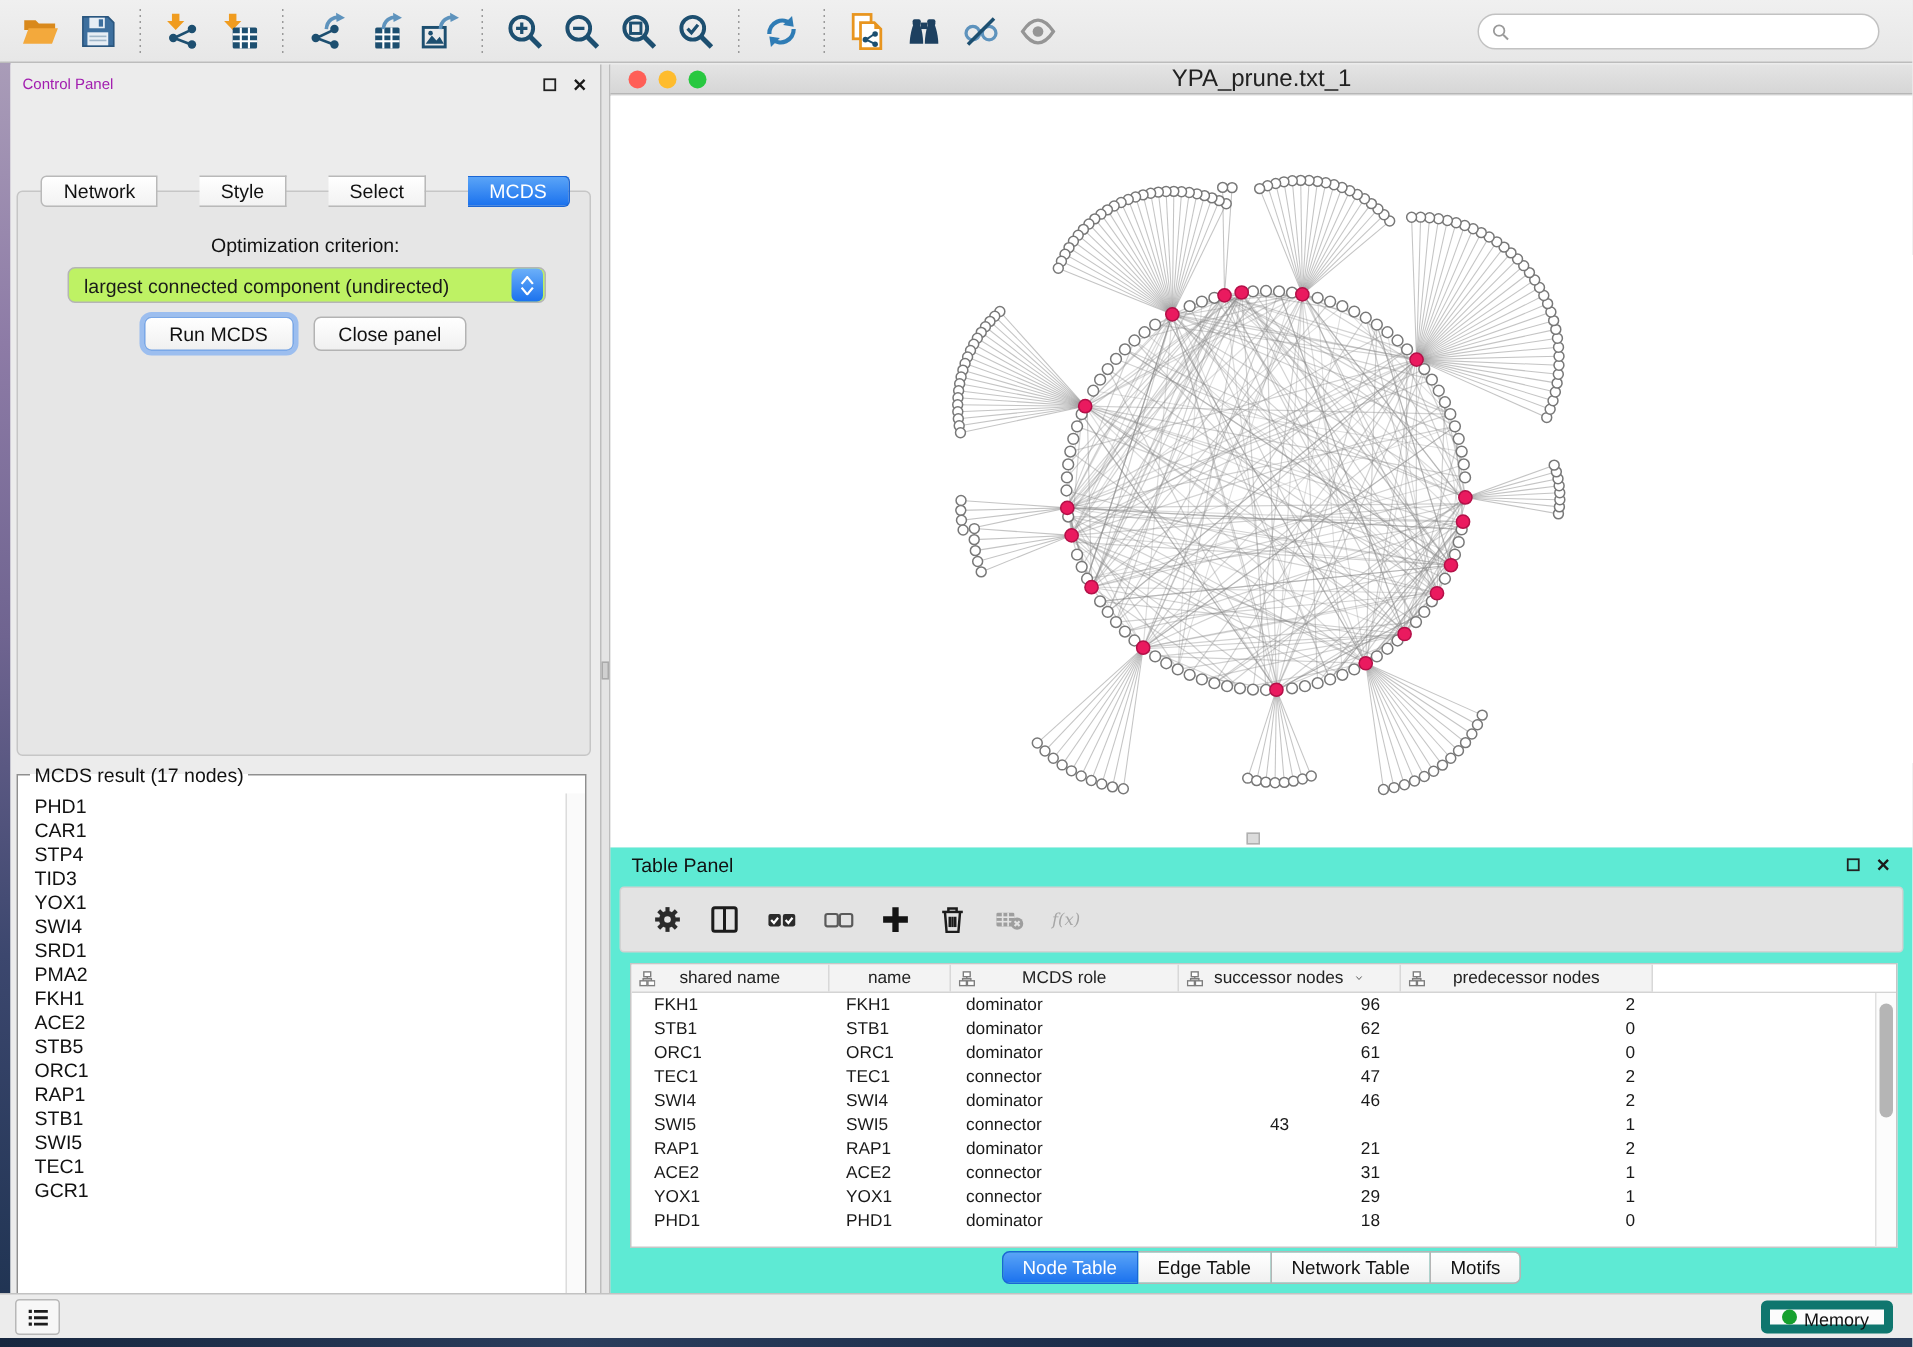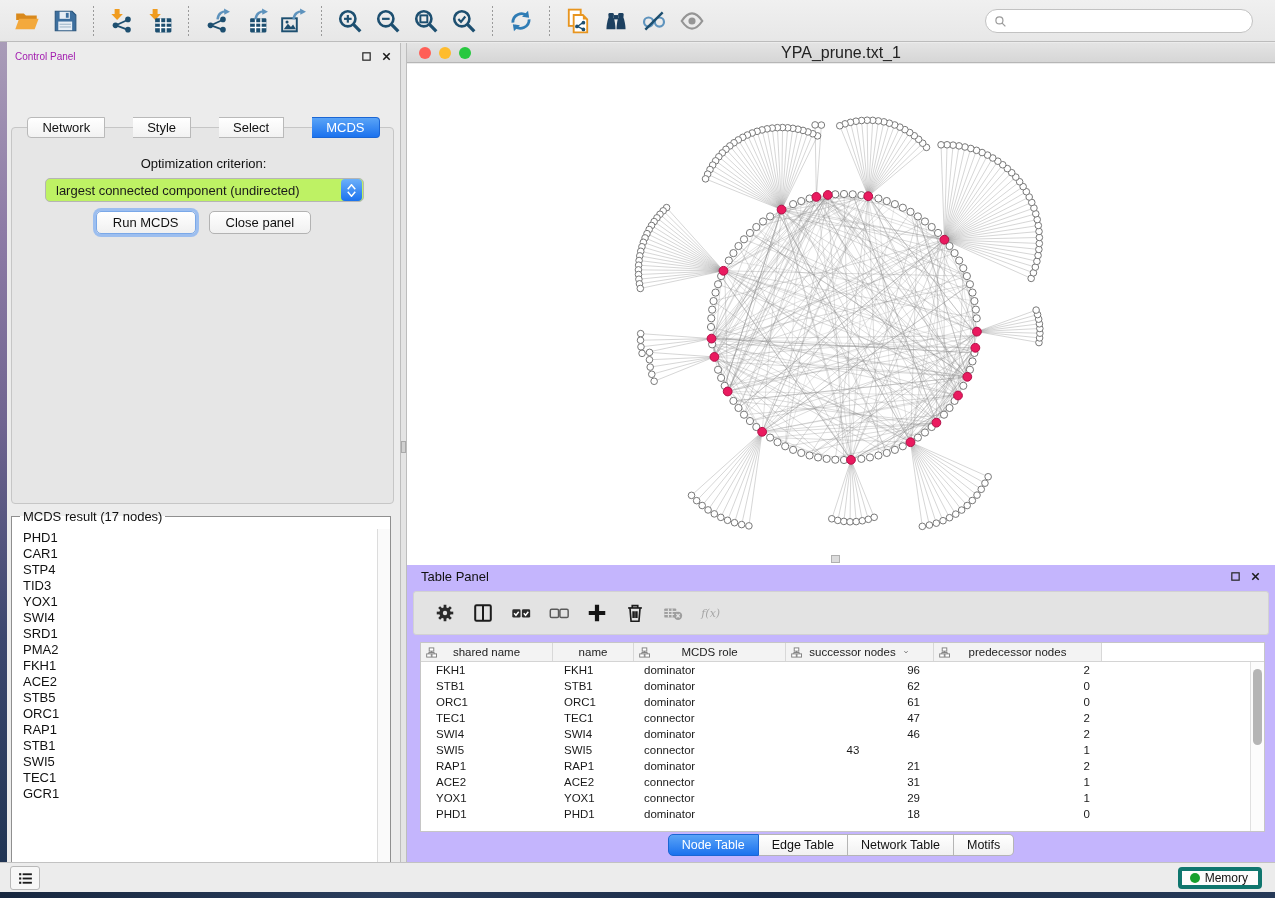--- a/index.html
+++ b/index.html
@@ -86,21 +86,21 @@
   .traffic { display:flex; gap:8px; padding-left:12px; }
   .light { width:12px; height:12px; border-radius:50%; cursor:pointer; }
   .net-title { position:absolute; left:0; right:0; text-align:center; font-size:16px; color:#222; }
   .net-canvas { position:absolute; left:0; top:21px; width:868px; height:501px; background:#fff; }
 
   
   .hsplit-handle { position:absolute; left:831px; top:555px; width:9px; height:8px;
     background:#dcdcdc; border:1px solid #b0b0b0; cursor:row-resize; }
 
   
-  .table-panel { position:absolute; left:407px; top:565px; width:868px; height:297px; background:#c4b5fd; }
+  .table-panel { position:absolute; left:407px; top:565px; width:868px; height:297px; background:#5eead4; }
   .tp-title-row { height:22px; display:flex; align-items:center; padding:0 14px; }
   .tp-title { font-size:13px; color:#111; }
   .tp-toolbar { position:absolute; left:6px; right:6px; top:26px; height:44px; background:#e3e3e3;
     border:1px solid #d2d2d2; border-radius:3px; display:flex; align-items:center; padding-left:16px; }
   .tp-btn { width:30px; height:32px; border:none; background:transparent; display:flex;
     align-items:center; justify-content:center; margin-right:8px; cursor:pointer; }
   .tp-btn svg { width:22px; height:22px; }
 
   .tp-table { position:absolute; left:13px; right:10px; top:77px; height:190px; background:#fff;
     border:1px solid #c6c6c6; overflow:hidden; }
@@ -126,21 +126,21 @@
   .tp-tab.active { background:linear-gradient(#5aa4f7,#1b72ee); color:#fff; border-color:#1b66d4; }
 
   
   .statusbar { position:absolute; left:0; top:862px; width:1275px; height:30px; background:#ececec;
     border-top:1px solid #c2c2c2; }
   .sb-left-btn { position:absolute; left:10px; top:3px; width:30px; height:24px; background:#f7f7f7;
     border:1px solid #b8b8b8; border-radius:3px; display:flex; align-items:center; justify-content:center;
     cursor:pointer; }
   .sb-left-btn svg { width:17px; height:17px; }
   .memory-btn { position:absolute; right:13px; top:4px; height:22px; padding:0 10px 0 8px;
-    background:#fcfcfc; border:4px solid #0f766e; border-radius:4px; display:flex; align-items:center;
+    background:#fcfcfc; border:6px solid #0f766e; border-radius:4px; display:flex; 
     gap:5px; font-size:12px; cursor:pointer; color:#111; }
   .memory-dot { width:10px; height:10px; border-radius:50%; }
 </style>
 </head>
 <body>
 
 <svg width="0" height="0" style="position:absolute">
   <defs>
     <symbol id="sym-open-file" viewBox="0 0 24 24">
       <path d="M2 5h7l2 2h10v4H2z" fill="#d9891c"></path>

